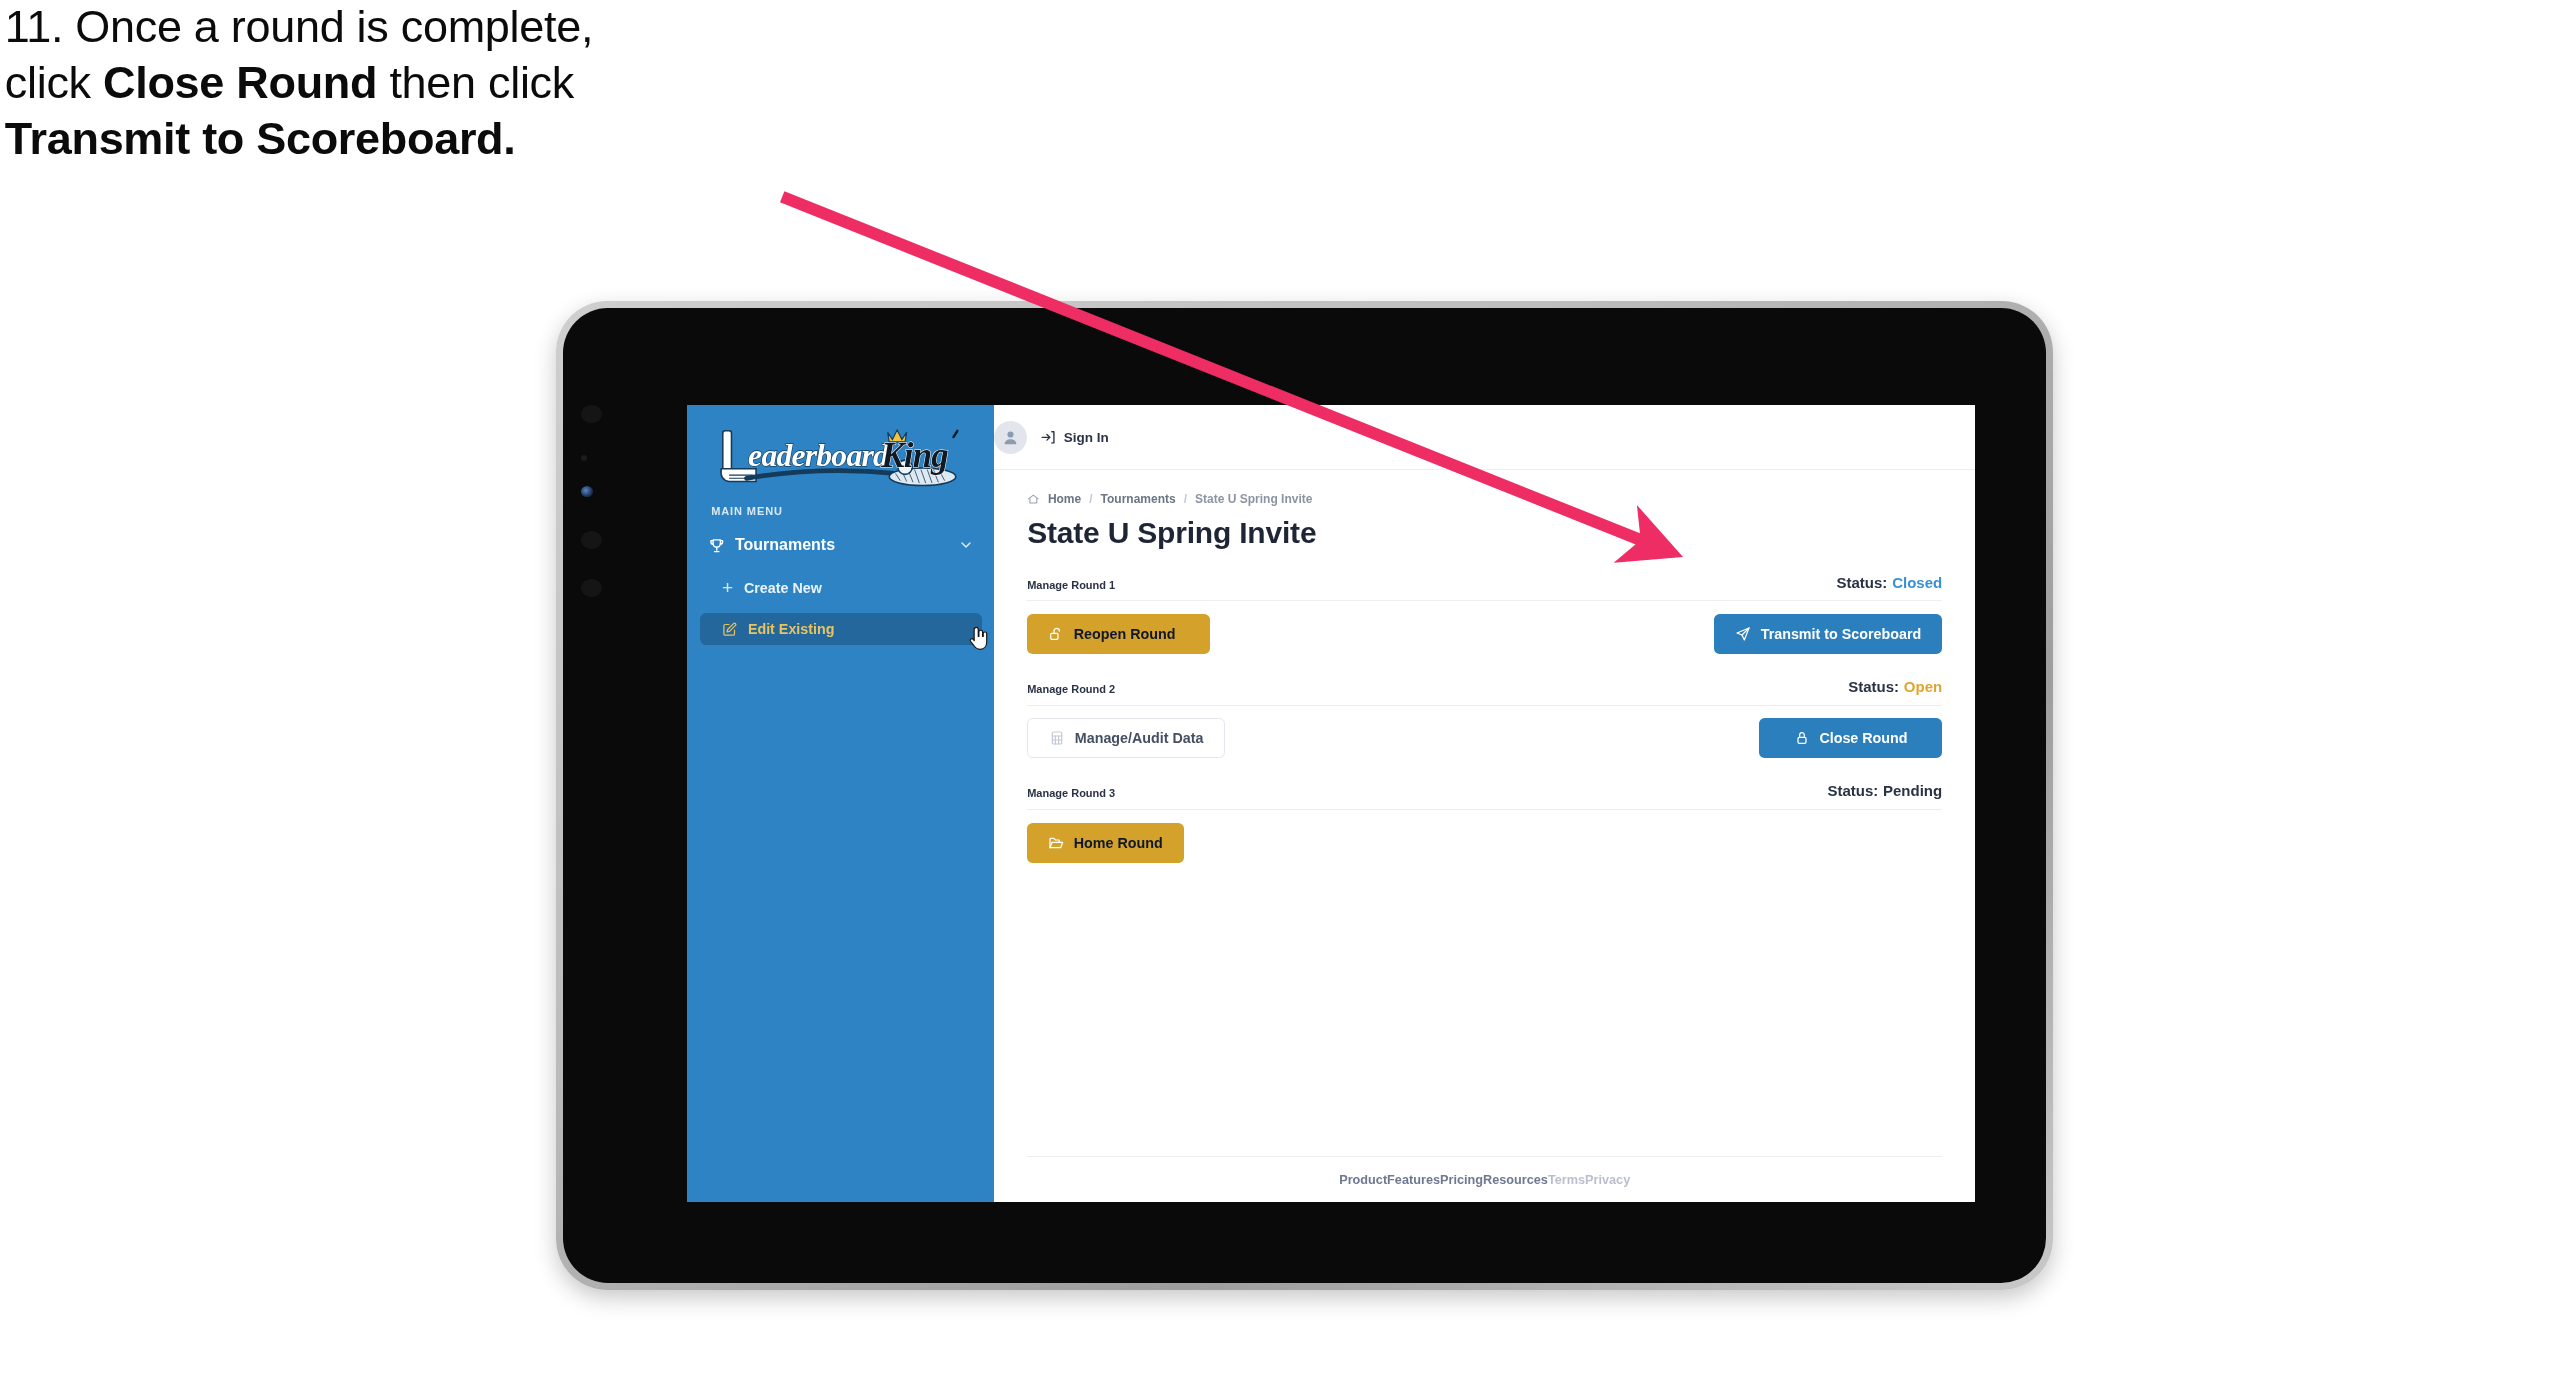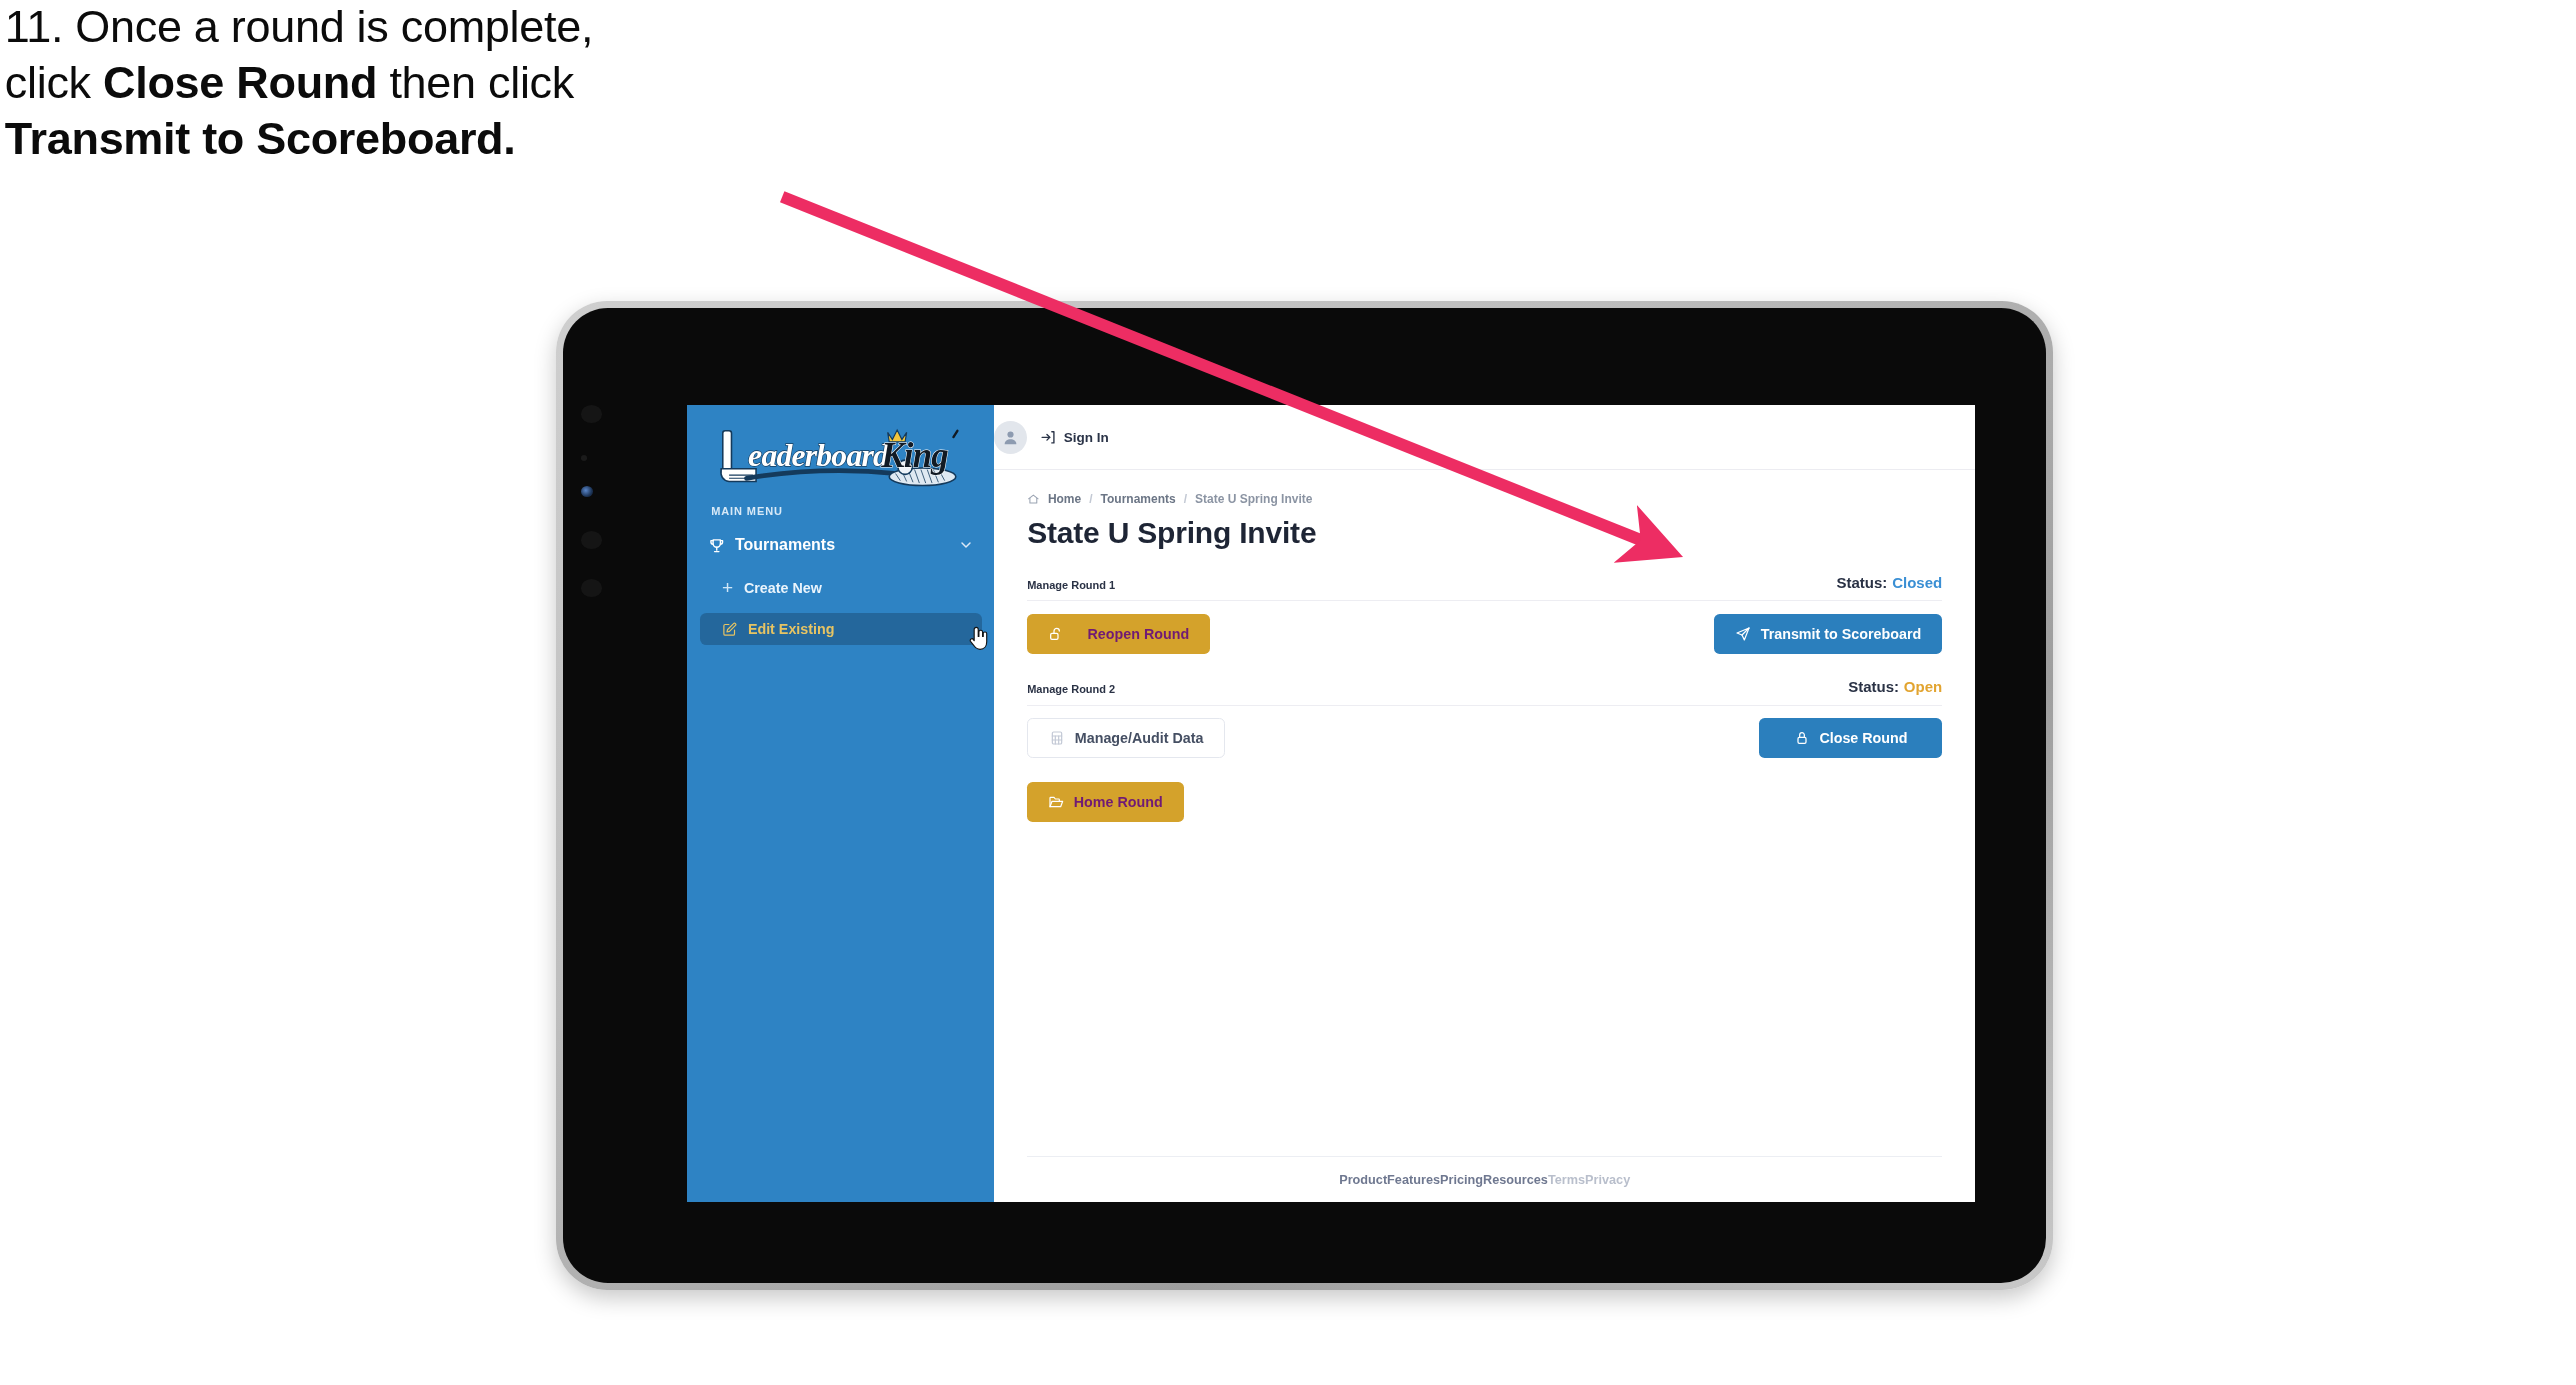--- a/index.html
+++ b/index.html
@@ -124,21 +124,21 @@
   .round-status span { margin-left: 4px; }
   .round-actions { display:flex; align-items:center; justify-content:space-between; margin-top: 12.7px; }
 
   .btn {
     display:inline-flex; align-items:center; gap:9.6px;
     height: 40px; padding: 0 21px; border-radius: 5.6px;
     font-size: 14.3px; font-weight: 700; border:none; cursor:pointer;
     font-family:"Liberation Sans", sans-serif;
     white-space: nowrap;
   }
-  .btn-amber { background:#d4a22b; color:#701a75; min-width: 183px; justify-content:space-between; }
+  .btn-amber { background:#d4a22b; color:#0f172a; min-width: 183px; justify-content:flex-start; }
   .btn-blue  { background:#2b7fbd; color:#ffffff; min-width: 183px; justify-content:center; }
   .btn-ghost {
     background:#ffffff; color:#454f63; border:0.8px solid #e4e7ee;
     min-width: 183px; justify-content:center;
   }
 
   
   #footer {
     border-top: 0.8px solid #eceef3; height: 46px;
     display:flex; align-items:center; justify-content:center; 
@@ -339,20 +339,26 @@
                       <rect x="6" y="11" width="12" height="9" rx="2"></rect>
                         <path d="M8.5 11V7.5a3.5 3.5 0 0 1 7 0V11"></path>
                     </svg>
                   </span>
                   <span>Close Round</span>
                 </button>
               </div>
             </div>
 
             <div class="round">
+              <div class="round-head">
+                <div class="round-name">Manage Round 3</div>
+                <div class="round-status">
+                  <span>Status:</span><span id="st2" style="color: rgb(42, 50, 69); margin-left: 4.8px;">Pending</span>
+                </div>
+              </div>
               <div class="round-actions">
                 <button class="btn btn-amber" style="min-width:155px">
                   <span class="ico">
                     <svg width="16" height="16" viewBox="0 0 24 24" fill="none" stroke="#fff" stroke-width="1.8" stroke-linecap="round" stroke-linejoin="round">
                       <path d="M3 19V6a1 1 0 0 1 1-1h5l2 2.5h5a1 1 0 0 1 1 1V11"></path>
                         <path d="M3 19l3-8h16l-3 8z"></path>
                     </svg>
                   </span>
                   <span>Home Round</span>
                 </button>

